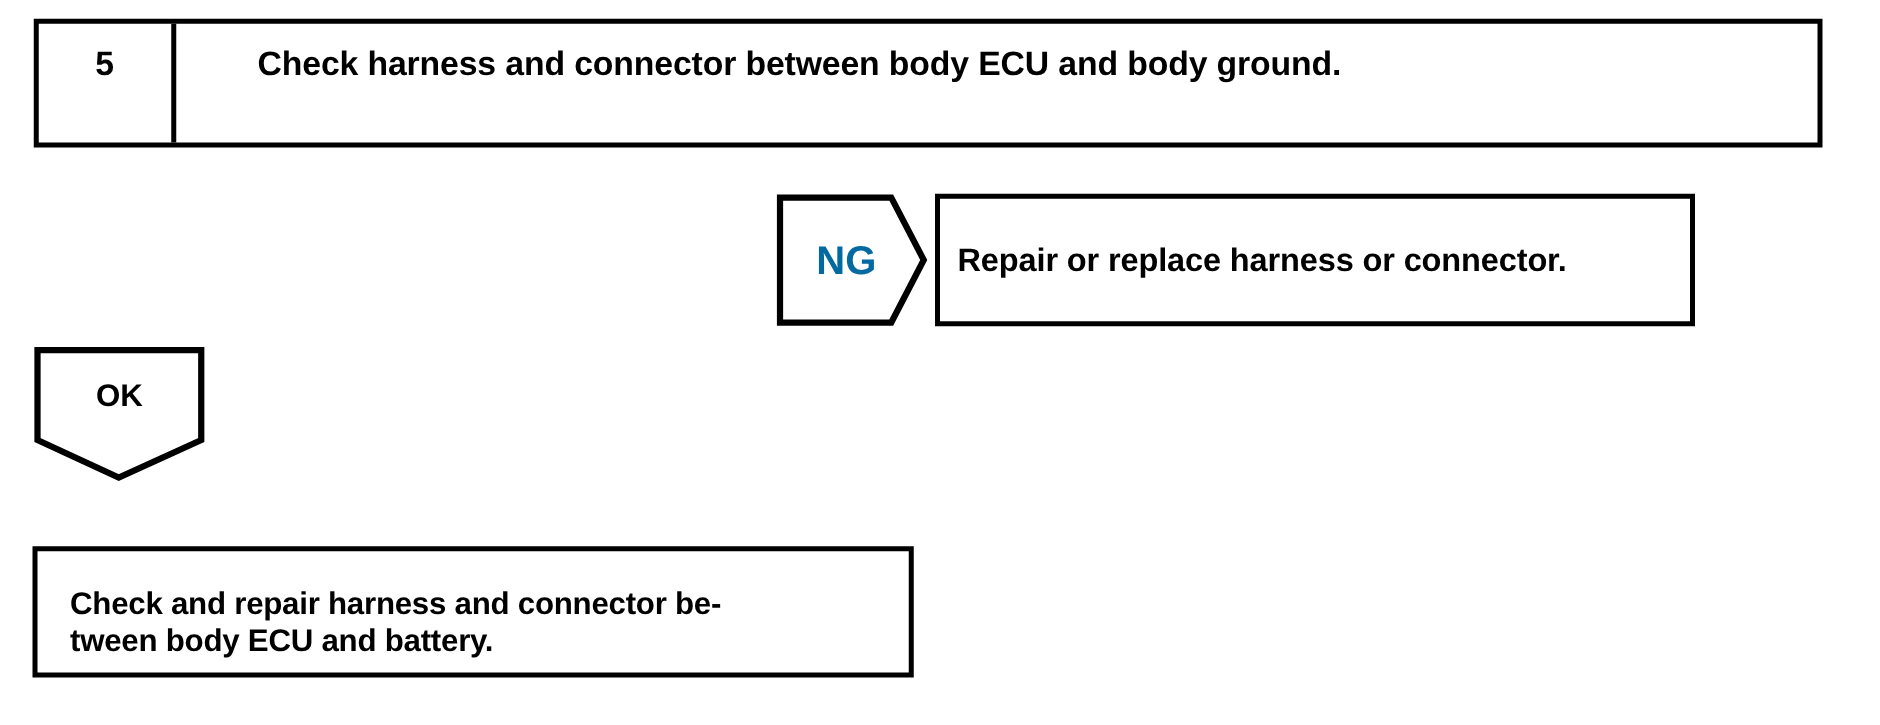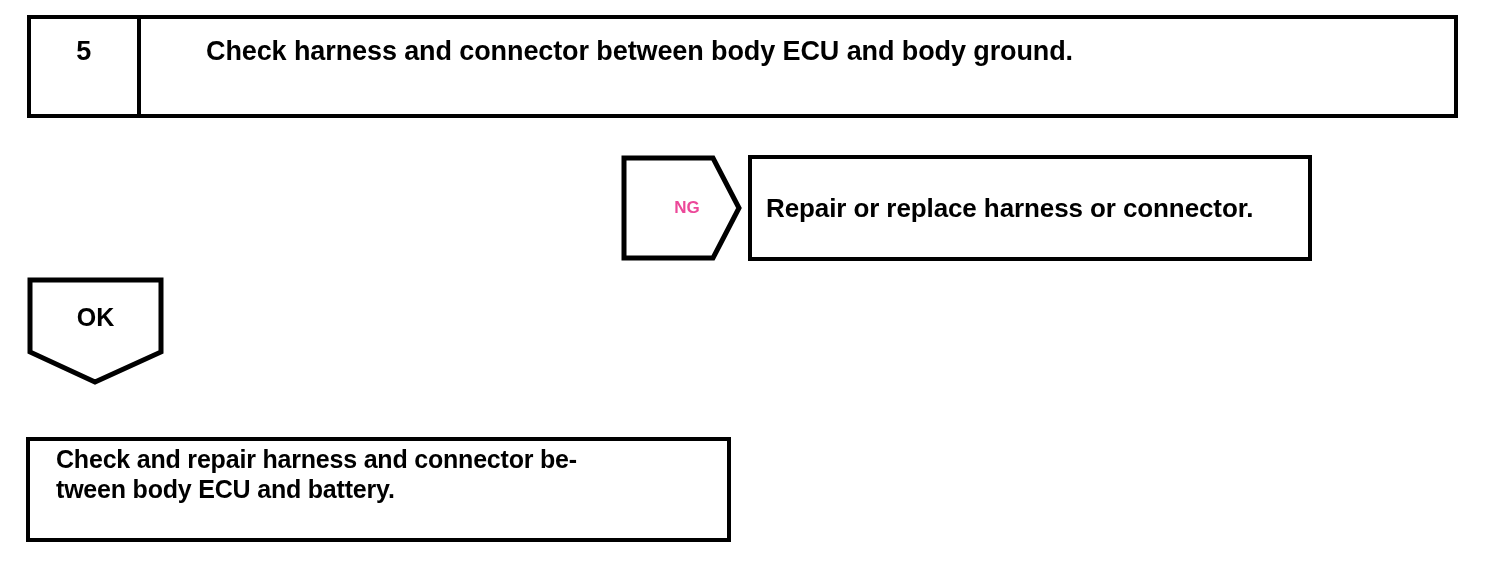--- a/index.html
+++ b/index.html
@@ -71,39 +71,39 @@
     width: 121px;
     height: 106px;
   }
   .ng-arrow svg {
     display: block;
     width: 121px;
     height: 106px;
   }
   .ng-arrow-label {
     position: absolute;
-    left: 16px;
+    left: 6px;
     top: 0;
     width: 100px;
     height: 106px;
     display: flex;
     align-items: center;
     justify-content: center;
-    font-size: 17px;
-    font-weight: bold;
-    color: #ec4899;
+    font-size: 32px;
+    font-weight: bold;
+    color: #0369a1;
     letter-spacing: 0px;
   }
 
   
   .ng-box {
     position: absolute;
     left: 748px;
     top: 155px;
-    width: 564px;
+    width: 608px;
     height: 106px;
     border: 4px solid #000000;
     box-sizing: border-box;
     background: #ffffff;
     display: flex;
     align-items: center;
     padding-left: 14px;
   }
   .ng-box-text {
     font-size: 26px;
@@ -143,21 +143,21 @@
   
   .final-box {
     position: absolute;
     left: 26px;
     top: 437px;
     width: 705px;
     height: 105px;
     border: 4px solid #000000;
     box-sizing: border-box;
     background: #ffffff;
-    padding: 4px 0 0 26px;
+    padding: 28px 0 0 26px;
   }
   .final-box-text {
     font-size: 25px;
     font-weight: bold;
     color: #000000;
     line-height: 1.18;
     letter-spacing: -0.2px;
     white-space: pre-line;
   }
 </style>

